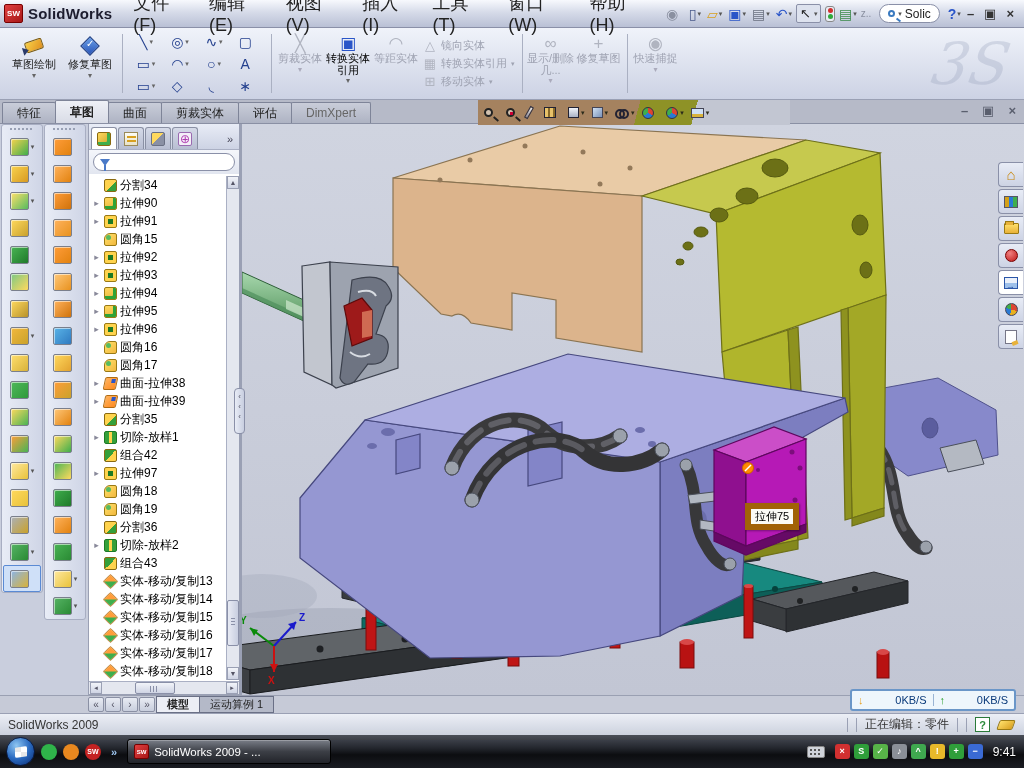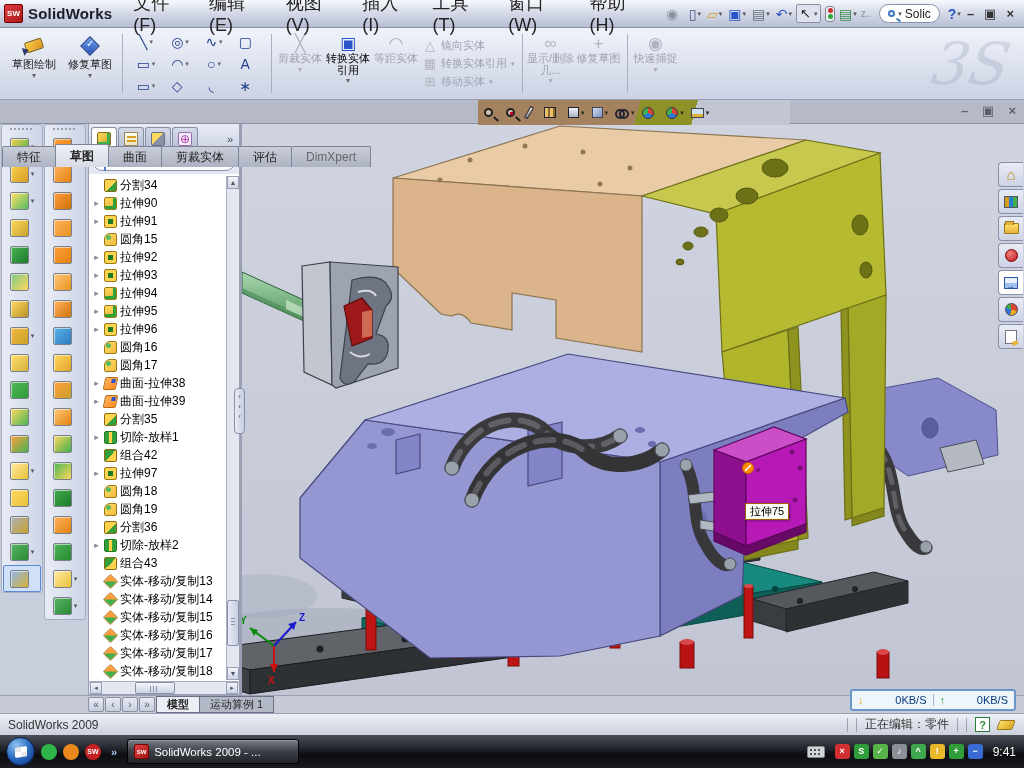--- a/index.html
+++ b/index.html
@@ -51,21 +51,21 @@
 .pencil{width:22px;height:18px;position:relative;}
 .pencil::before{content:"";position:absolute;left:2px;top:3px;width:16px;height:9px;background:linear-gradient(135deg,#f8d048,#e09020);border:1px solid #7a5a10;transform:rotate(-18deg);border-radius:2px;}
 .pencil::after{content:"";position:absolute;left:0;top:10px;border-left:6px solid #2a3a6a;border-top:4px solid transparent;border-bottom:4px solid transparent;transform:rotate(-18deg);}
 .dimic{width:20px;height:18px;position:relative;}
 .dimic::before{content:"";position:absolute;left:3px;top:2px;width:12px;height:12px;background:linear-gradient(135deg,#6aa0e8,#2a55b8);transform:rotate(45deg);border:1px solid #1a3a80;}
 .dimic::after{content:"✓";position:absolute;left:6px;top:1px;color:#fff;font-size:10px;}
 .rapid{width:20px;height:20px;background:linear-gradient(#5a8ae0,#24408e);border-radius:3px 3px 8px 8px;position:relative;border:1px solid #1a2a60;}
 .rapid::after{content:"z";position:absolute;left:6px;top:1px;color:#ffd020;font-weight:bold;font-size:13px;font-style:italic;}
 
 #tabrow{position:absolute;left:0;top:100px;width:1024px;height:24px;background:#b6bac8;border-bottom:1px solid #8a90a4;z-index:10;}
-#tabs{display:flex;height:100%;align-items:flex-end;padding-left:2px;margin-top:44px;}
+#tabs{display:flex;height:100%;align-items:flex-end;padding-left:2px;}
 .rtab{height:21px;display:flex;align-items:center;justify-content:center;padding:0 14px;font-size:12px;color:#222;background:linear-gradient(#c9cdd9,#aeb3c3);border:1px solid #7e8498;border-bottom:none;margin-right:-1px;border-radius:2px 2px 0 0;}
 .rtab.active{background:linear-gradient(#eef0f6,#d9dce6);height:23px;font-weight:bold;}
 .rtab.dim{color:#666;}
 #childwin{position:absolute;right:8px;top:3px;display:flex;gap:14px;color:#5a5f6e;font-size:13px;font-weight:bold;z-index:12;}
 
 #hud{position:absolute;left:478px;top:100px;width:312px;height:25px;background:linear-gradient(105deg,#a5825f 0 51%,#8e9226 51% 69%,#c2c6d2 69%);display:flex;align-items:center;gap:6px;padding:0 6px;z-index:15;}
 .hudi{display:flex;align-items:center;gap:2px;}
 .hudc{font-size:7px;color:#2a2a1a;}
 .hk{display:inline-block;}
 .k-mag,.k-magplus{width:9px;height:9px;border:2px solid #222;border-radius:50%;position:relative;background:rgba(255,255,255,.5);}
@@ -130,21 +130,21 @@
 #vthumb{position:absolute;left:0;width:12px;top:424px;height:46px;background:linear-gradient(90deg,#e8ebf4,#c8cee0);border:1px solid #8a90a8;border-radius:2px;}
 #vthumb::after{content:"";position:absolute;left:3px;right:3px;top:20px;height:1px;background:#8a90a8;box-shadow:0 3px 0 #8a90a8,0 -3px 0 #8a90a8;}
 #hscroll{position:absolute;left:0;right:0;bottom:0;height:13px;background:#e4e7ef;border-top:1px solid #aab0c4;}
 #hl{left:1px;top:0;height:12px;}#hr{right:1px;left:auto;top:0;height:12px;}
 #hthumb{position:absolute;left:46px;width:40px;top:0;height:12px;background:linear-gradient(#f2f4f9,#cfd4e4);border:1px solid #8a90a8;border-radius:2px;}
 #hthumb::after{content:"";position:absolute;left:14px;top:3px;width:1px;height:6px;background:#8a90a8;box-shadow:3px 0 0 #8a90a8,6px 0 0 #8a90a8;}
 #splitter{position:absolute;left:240px;top:124px;width:2px;height:571px;background:#9aa0b4;}
 #splithandle{position:absolute;left:234px;top:388px;width:11px;height:46px;background:linear-gradient(90deg,#e8ecf6,#c8cee0);border:1px solid #8a90a8;border-radius:4px;color:#556;font-size:8px;line-height:10px;text-align:center;padding-top:3px;z-index:6;}
 
 #viewport{position:absolute;left:242px;top:124px;width:782px;height:571px;}
-#tooltip{position:absolute;left:745px;top:503px;background:#fbfbf6;border:1px solid #a16207;font-size:11px;padding:0 4px;line-height:15px;color:#000;z-index:40;box-shadow:1px 1px 2px rgba(0,0,0,.35);}
+#tooltip{position:absolute;left:745px;top:503px;background:#fbfbf6;border:6px solid #a16207;font-size:11px;padding:0 4px;line-height:15px;color:#000;z-index:40;box-shadow:1px 1px 2px rgba(0,0,0,.35);}
 
 #taskpane{position:absolute;right:0;top:162px;width:26px;z-index:20;display:flex;flex-direction:column;gap:2px;}
 .tptab{width:25px;height:25px;background:linear-gradient(#e8ecf6,#cdd3e4);border:1px solid #8a90a8;border-right:none;border-radius:4px 0 0 4px;display:flex;align-items:center;justify-content:center;}
 .tptab.active{background:#fff;}
 .tp-icon{display:block;}
 .k-home::before{content:"⌂";font-size:15px;color:#c8860a;font-weight:bold;}
 .k-lib{width:14px;height:12px;background:linear-gradient(90deg,#d4a017 0 33%,#2a7ad4 33% 66%,#3fae4c 66%);border:1px solid #556;}
 .k-folder{width:15px;height:11px;background:linear-gradient(#ffe06a,#e8b23a);border:1px solid #9a7a14;border-radius:1px;position:relative;}
 .k-folder::before{content:"";position:absolute;top:-3px;left:0;width:7px;height:3px;background:#e8b23a;border:1px solid #9a7a14;border-bottom:none;}
 .k-search{width:13px;height:13px;border-radius:50%;background:radial-gradient(circle at 35% 30%,#f08080,#c01818);border:1px solid #700;}
@@ -171,21 +171,21 @@
 .sbsep{width:1px;height:14px;background:#9aa0b4;}
 #sbhelp{width:15px;height:15px;background:#fff;border:1px solid #2a7a3a;color:#2a8a3a;font-weight:bold;font-size:11px;text-align:center;line-height:14px;}
 #sbtag{width:16px;height:10px;background:linear-gradient(135deg,#ffe06a,#d8a020);border:1px solid #9a7a14;transform:skewX(-20deg);border-radius:2px;}
 
 #taskbar{position:absolute;left:0;top:735px;width:1024px;height:33px;background:linear-gradient(#4a4e58,#23262d 40%,#0c0d10 60%,#1a1c22);z-index:50;display:flex;align-items:center;}
 #orb{width:29px;height:29px;border-radius:50%;margin:0 6px;background:radial-gradient(circle at 35% 28%,#8ec6f2,#2a6ac0 50%,#0a2a70);border:1px solid #0a1a40;position:relative;flex:none;}
 #orb::after{content:"";position:absolute;left:8px;top:8px;width:12px;height:12px;background:conic-gradient(#fff 0 25%,#e8e8e8 25% 50%,#fff 50% 75%,#e8e8e8 75%);border-radius:2px;clip-path:polygon(0 15%,100% 0,100% 85%,0 100%);}
 #quicklaunch{display:flex;align-items:center;gap:6px;margin-right:10px;}
 .ql{width:16px;height:16px;border-radius:50%;display:flex;align-items:center;justify-content:center;color:#fff;font-size:7px;font-weight:bold;}
 #qlmore{color:#9ec6f0;font-size:11px;font-weight:bold;}
-.taskbtn{height:25px;width:172px;margin-right:8px;border-radius:3px;border:1px solid #000;background:linear-gradient(#5a5e68,#2c2f36 50%,#17191e);box-shadow:inset 0 1px 0 rgba(255,255,255,.25);display:flex;align-items:center;gap:5px;padding:0 6px;color:#fff;font-size:11.5px;white-space:nowrap;overflow:hidden;}
+.taskbtn{height:25px;width:204px;margin-right:8px;border-radius:3px;border:1px solid #000;background:linear-gradient(#5a5e68,#2c2f36 50%,#17191e);box-shadow:inset 0 1px 0 rgba(255,255,255,.25);display:flex;align-items:center;gap:5px;padding:0 6px;color:#fff;font-size:11.5px;white-space:nowrap;overflow:hidden;}
 .taskbtn.active{background:linear-gradient(#7a7e88,#3c3f46 50%,#22242a);}
 .paintic{width:14px;height:14px;background:linear-gradient(#d8d8d8,#8a8a8a);border-radius:2px;position:relative;flex:none;}
 .paintic::after{content:"";position:absolute;left:2px;top:2px;width:4px;height:9px;background:#b06a2a;box-shadow:5px 0 0 #3a6ad4;}
 #tray{margin-left:auto;display:flex;align-items:center;gap:4px;padding-right:8px;}
 #kbdic{width:18px;height:12px;background:#cfd3da;border:1px solid #888;border-radius:2px;margin-right:6px;position:relative;}
 #kbdic::after{content:"";position:absolute;left:2px;top:2px;width:2px;height:2px;background:#555;box-shadow:4px 0 0 #555,8px 0 0 #555,0 4px 0 #555,4px 4px 0 #555,8px 4px 0 #555;}
 .tray-ic{width:15px;height:15px;border-radius:3px;display:flex;align-items:center;justify-content:center;flex:none;}
 .tray-ic i{font-style:normal;color:#fff;font-size:9px;font-weight:bold;line-height:9px;}
 #clock{color:#fff;font-size:12px;margin-left:6px;text-shadow:0 1px 1px #000;}
 </style>

